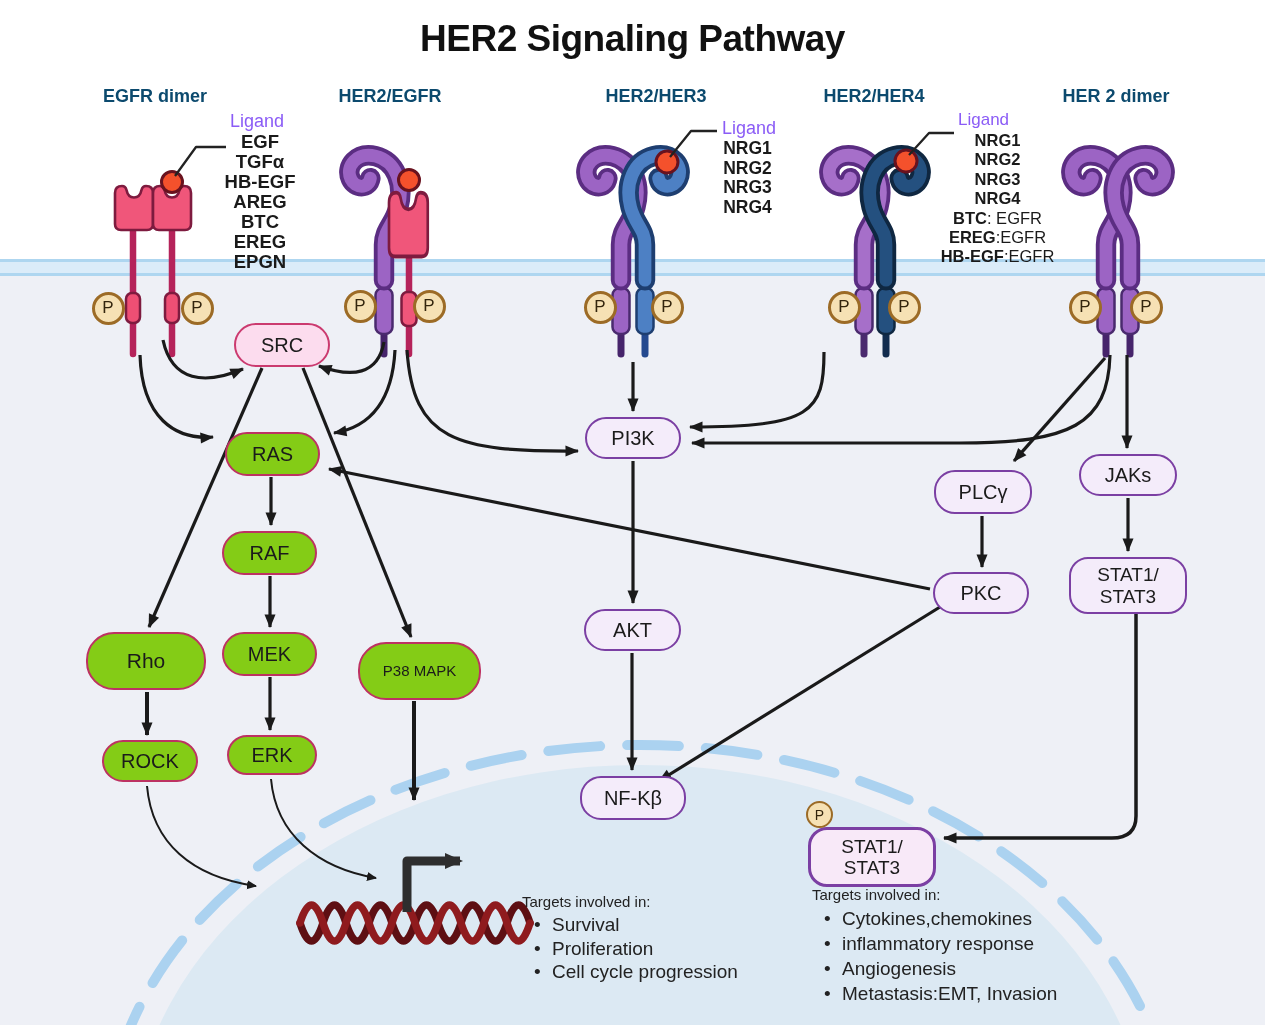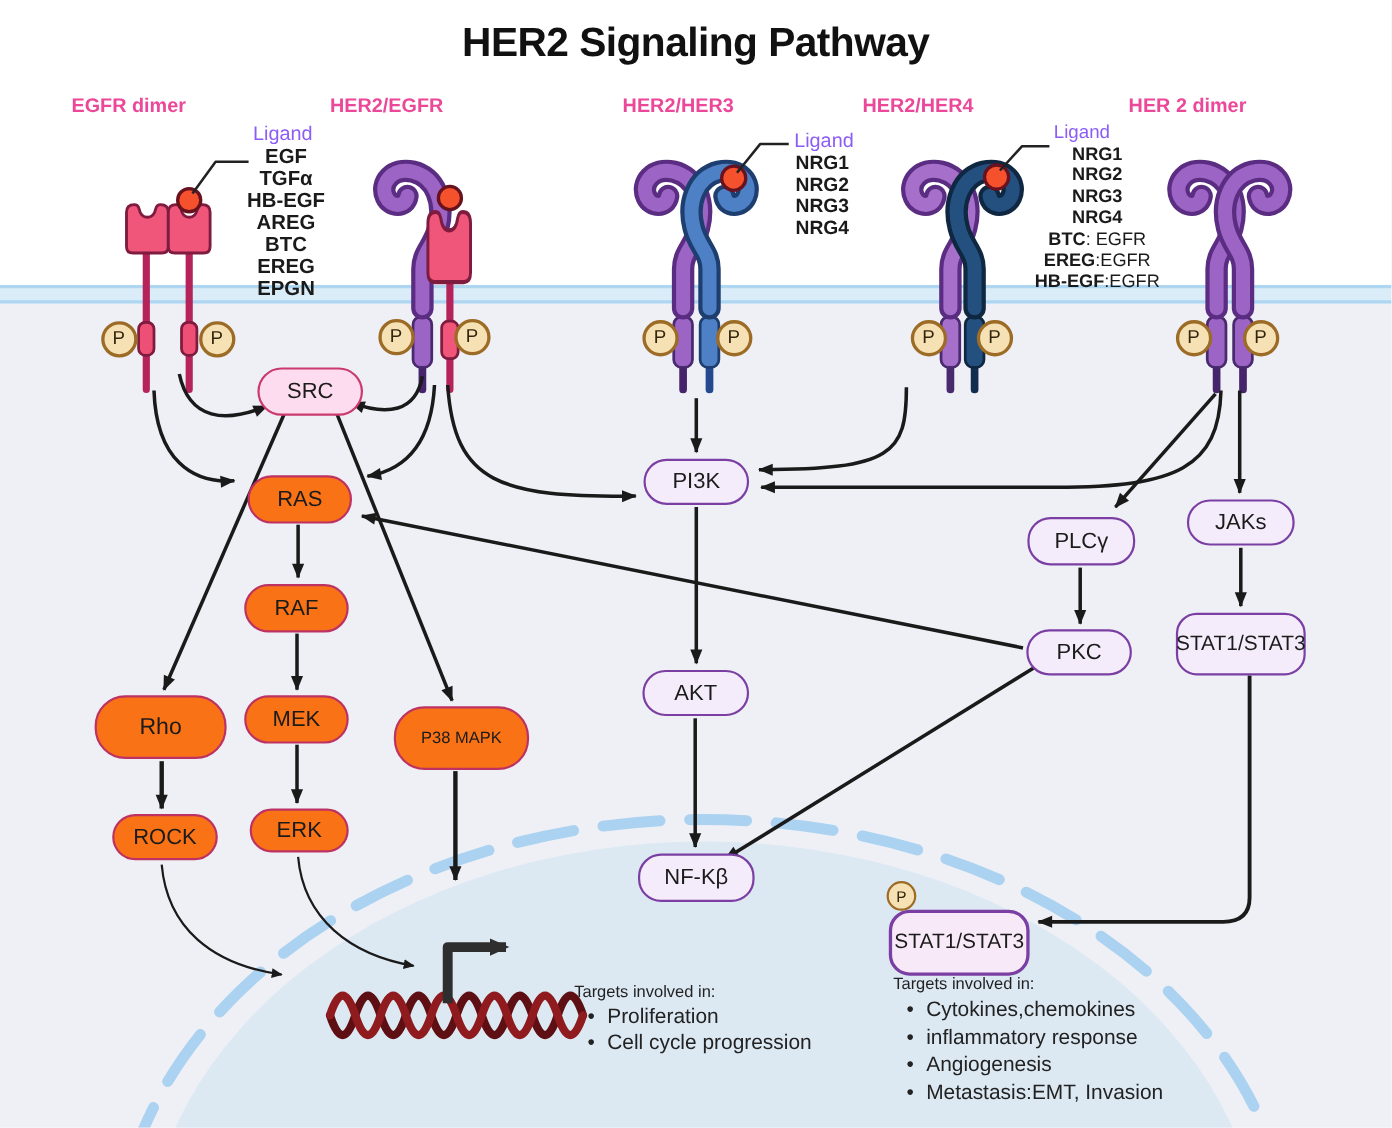--- a/index.html
+++ b/index.html
@@ -8,37 +8,37 @@
     background:#ffffff;
     font-family:"Liberation Sans", sans-serif;
     color:#1b1b1b;
   }
   .abs{position:absolute;}
   #stage{position:absolute;left:0;top:0;width:1265px;height:854px;}
   .cytoplasm{left:0;top:276px;width:1265px;height:749px;background:#eef0f6;}
   svg.layer{position:absolute;left:0;top:0;width:1265px;height:1025px;}
 
   .title{left:0;right:0;top:18px;text-align:center;font-size:37px;font-weight:700;letter-spacing:-0.5px;color:#111;}
-  .rec-label{top:86px;font-size:18px;font-weight:700;color:#ec4899;}
+  .rec-label{top:86px;text-align:center;font-size:18px;font-weight:700;color:#0c4a6e;}
 
   .lig-title{font-size:18px;color:#8b5cf6;}
   .lig-list{text-align:center;font-weight:700;color:#1a1a1a;}
   .lig-list .li{display:block;}
   .mix .b{font-weight:700;} .mix .r{font-weight:400;}
 
   .node{
     position:absolute;display:flex;align-items:center;justify-content:center;
     font-size:20px;color:#1b1b1b;box-sizing:border-box;text-align:center;line-height:1.12;
   }
-  .pink{background:#f97316;border:2.5px solid #bd3262;border-radius:22px;}
+  .pink{background:#84cc16;border:2.5px solid #bd3262;border-radius:22px;}
   .pink-lite{background:#fcdcee;border:2.5px solid #cb3a6f;border-radius:22px;}
   .purple{background:#f4ecfa;border:2.5px solid #7b3fa3;border-radius:21px;}
   .nuclear{background:#f8e9f8;border:3px solid #7b3fa3;border-radius:18px;}
   .big{border-radius:28px;font-size:21px;}
-  .two-line{flex-direction:row;font-size:19px;border-radius:19px;}
+  .two-line{flex-direction:column;font-size:19px;border-radius:19px;}
 
   .p-badge{
     position:absolute;width:33px;height:33px;box-sizing:border-box;border-radius:50%;
     background:#f6e1b4;border:3px solid #9c6b26;color:#33250d;
     display:flex;align-items:center;justify-content:center;font-size:17px;
   }
   .p-small{width:27px;height:27px;border-width:2.5px;font-size:14px;}
 
   .targets{color:#222;}
   .targets .head{font-size:15px;}
@@ -221,21 +221,21 @@
   <div class="abs lig-list" style="left:925px;top:131px;width:145px;font-size:16.5px;line-height:19.4px;">
     <span class="li">NRG1</span>
     <span class="li">NRG2</span>
     <span class="li">NRG3</span>
     <span class="li">NRG4</span>
     <span class="li mix"><span class="b">BTC</span><span class="r">: EGFR</span></span>
     <span class="li mix"><span class="b">EREG</span><span class="r">:EGFR</span></span>
     <span class="li mix"><span class="b">HB-EGF</span><span class="r">:EGFR</span></span>
   </div>
 
-  <div class="node pink-lite" style="left:234px;top:334px;width:96px;height:44px;">SRC</div>
+  <div class="node pink-lite" style="left:234px;top:323px;width:96px;height:44px;">SRC</div>
   <div class="node pink" style="left:225px;top:432px;width:95px;height:44px;">RAS</div>
   <div class="node pink" style="left:222px;top:531px;width:95px;height:44px;">RAF</div>
   <div class="node pink" style="left:222px;top:632px;width:95px;height:44px;">MEK</div>
   <div class="node pink" style="left:227px;top:735px;width:90px;height:40px;">ERK</div>
   <div class="node pink big" style="left:86px;top:632px;width:120px;height:58px;">Rho</div>
   <div class="node pink" style="left:102px;top:740px;width:96px;height:42px;">ROCK</div>
   <div class="node pink big" style="left:358px;top:642px;width:123px;height:58px;font-size:15px;">P38 MAPK</div>
 
   <div class="node purple" style="left:585px;top:417px;width:96px;height:42px;">PI3K</div>
   <div class="node purple" style="left:584px;top:609px;width:97px;height:42px;">AKT</div>
@@ -261,20 +261,21 @@
   <div class="p-badge" style="left:650.5px;top:290.5px;">P</div>
   <div class="p-badge" style="left:827.5px;top:290.5px;">P</div>
   <div class="p-badge" style="left:887.5px;top:290.5px;">P</div>
   <div class="p-badge" style="left:1068.5px;top:290.5px;">P</div>
   <div class="p-badge" style="left:1129.5px;top:290.5px;">P</div>
   <div class="p-badge p-small" style="left:806px;top:801px;">P</div>
 
   <div class="abs targets tl" style="left:522px;top:893px;width:300px;">
     <div class="head">Targets involved in:</div>
     <ul>
+      <li>Survival</li>
       <li>Proliferation</li>
       <li>Cell cycle progression</li>
     </ul>
   </div>
   <div class="abs targets tr" style="left:812px;top:886px;width:340px;">
     <div class="head">Targets involved in:</div>
     <ul>
       <li>Cytokines,chemokines</li>
       <li>inflammatory response</li>
       <li>Angiogenesis</li>

